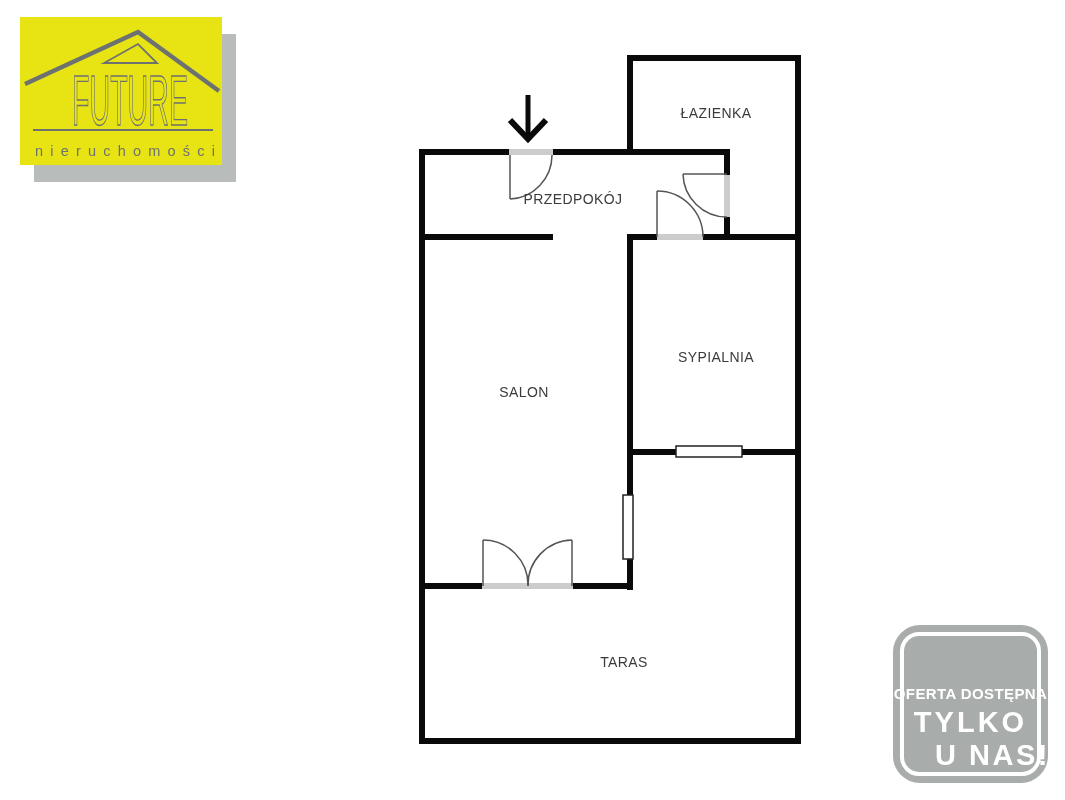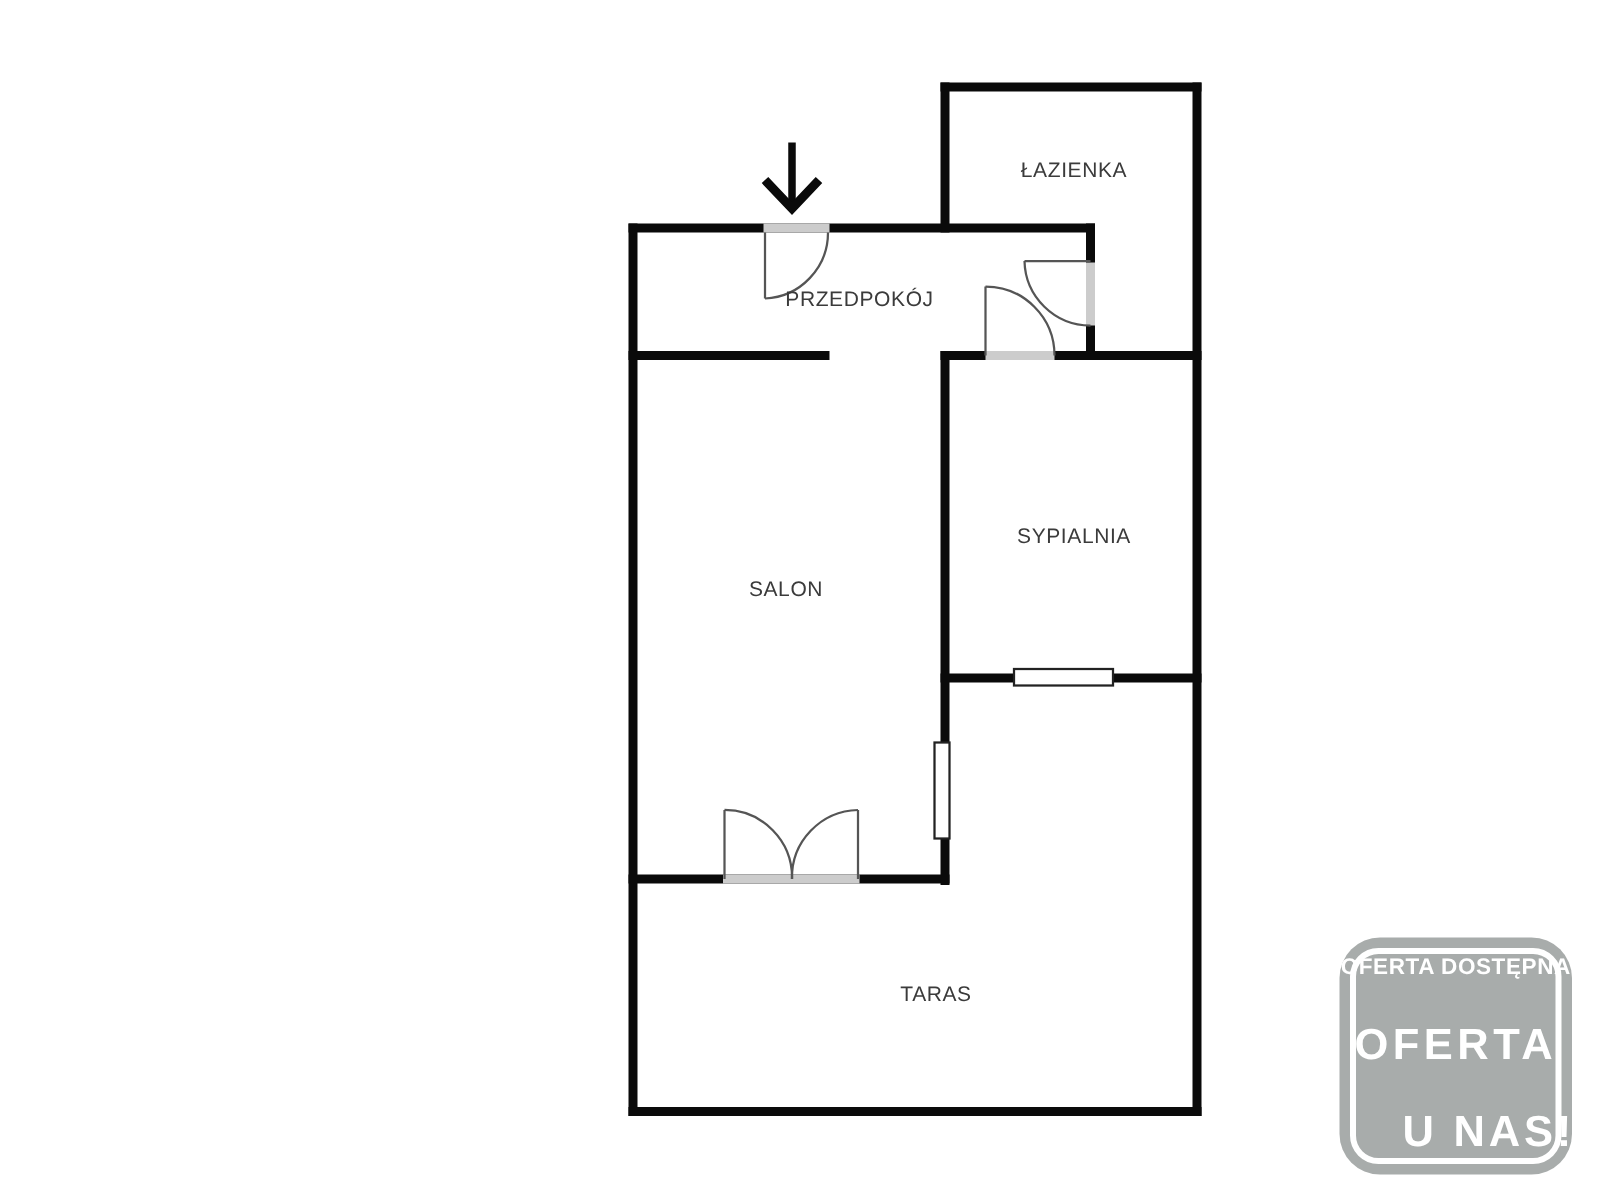--- a/index.html
+++ b/index.html
@@ -25,21 +25,21 @@
   #plan-svg{position:absolute;left:0;top:0;}
 
   
   .badge{
     position:absolute;left:893px;top:625px;width:155px;height:158px;
     background:var(--badge-bg,#a8acab);border-radius:27px;
   }
   .badge-inner{
     position:absolute;left:7px;top:7px;right:7px;bottom:7px;
     border:4px solid var(--badge-fg,#ffffff);border-radius:19px;
-    display:flex;flex-direction:column;align-items:center;justify-content:space-between;
+    display:flex;flex-direction:column;align-items:center;justify-content:flex-end;
     color:var(--badge-fg,#ffffff);text-align:center;
   }
   .badge-line1{font-size:15px;font-weight:bold;letter-spacing:0.4px;margin-bottom:5px;white-space:nowrap;}
   .badge-line2{font-size:29px;font-weight:bold;letter-spacing:3px;line-height:1.1;white-space:nowrap;}
   .badge-line3{font-size:29px;font-weight:bold;letter-spacing:2.5px;line-height:1.15;white-space:nowrap;margin-left:44px;}
 </style>
 </head>
 <body>
 
 <div id="canvas">
@@ -75,22 +75,34 @@
       <path d="M 572 540 A 45 45 0 0 0 528 586" fill="none" stroke="#555555" stroke-width="1.5"></path>
       <line x1="528" y1="95" x2="528" y2="136" stroke="#0a0a0a" stroke-width="5"></line>
       <polyline points="510,120 528,139 546,120" fill="none" stroke="#0a0a0a" stroke-width="6" stroke-linejoin="miter"></polyline>
       <text x="716" y="118" fill="#3b3b3b" font-size="14" font-family="Liberation Sans, sans-serif" text-anchor="middle" letter-spacing="0.4">ŁAZIENKA</text>
       <text x="573" y="204" fill="#3b3b3b" font-size="14" font-family="Liberation Sans, sans-serif" text-anchor="middle" letter-spacing="0.4">PRZEDPOKÓJ</text>
       <text x="716" y="362" fill="#3b3b3b" font-size="14" font-family="Liberation Sans, sans-serif" text-anchor="middle" letter-spacing="0.4">SYPIALNIA</text>
       <text x="524" y="397" fill="#3b3b3b" font-size="14" font-family="Liberation Sans, sans-serif" text-anchor="middle" letter-spacing="0.4">SALON</text>
       <text x="624" y="667" fill="#3b3b3b" font-size="14" font-family="Liberation Sans, sans-serif" text-anchor="middle" letter-spacing="0.4">TARAS</text>
     </svg>
 
+  <div class="logo-wrap">
+    <div class="logo-shadow"></div>
+    <div class="logo-box">
+      <svg width="202" height="148" viewBox="0 0 202 148">
+        <polyline points="5,67 118,15 199,74" fill="none" stroke="var(--logo-fg,#6d7271)" stroke-width="4.5"></polyline>
+        <polygon points="118,27 84,46 137,46" fill="none" stroke="var(--logo-fg,#6d7271)" stroke-width="1.8"></polygon>
+        <text x="52" y="108" font-size="70" font-family="Liberation Sans, sans-serif" textLength="116" lengthAdjust="spacingAndGlyphs" fill="none" stroke="var(--logo-fg,#6d7271)" stroke-width="1.4">FUTURE</text>
+        <line x1="13" y1="113" x2="193" y2="113" stroke="var(--logo-fg,#6d7271)" stroke-width="2"></line>
+        <text x="15" y="139" font-size="14.5" font-family="Liberation Sans, sans-serif" textLength="180" lengthAdjust="spacing" fill="var(--logo-fg,#6d7271)">nieruchomości</text>
+      </svg>
+    </div>
+  </div>
 
   <div class="badge">
     <div class="badge-inner">
       <div class="badge-line1">OFERTA DOSTĘPNA</div>
-      <div class="badge-line2">OFERTA</div>
+      <div class="badge-line2">TYLKO</div>
       <div class="badge-line3">U NAS!</div>
     </div>
   </div>
 
 </div>
 
 </body></html>

